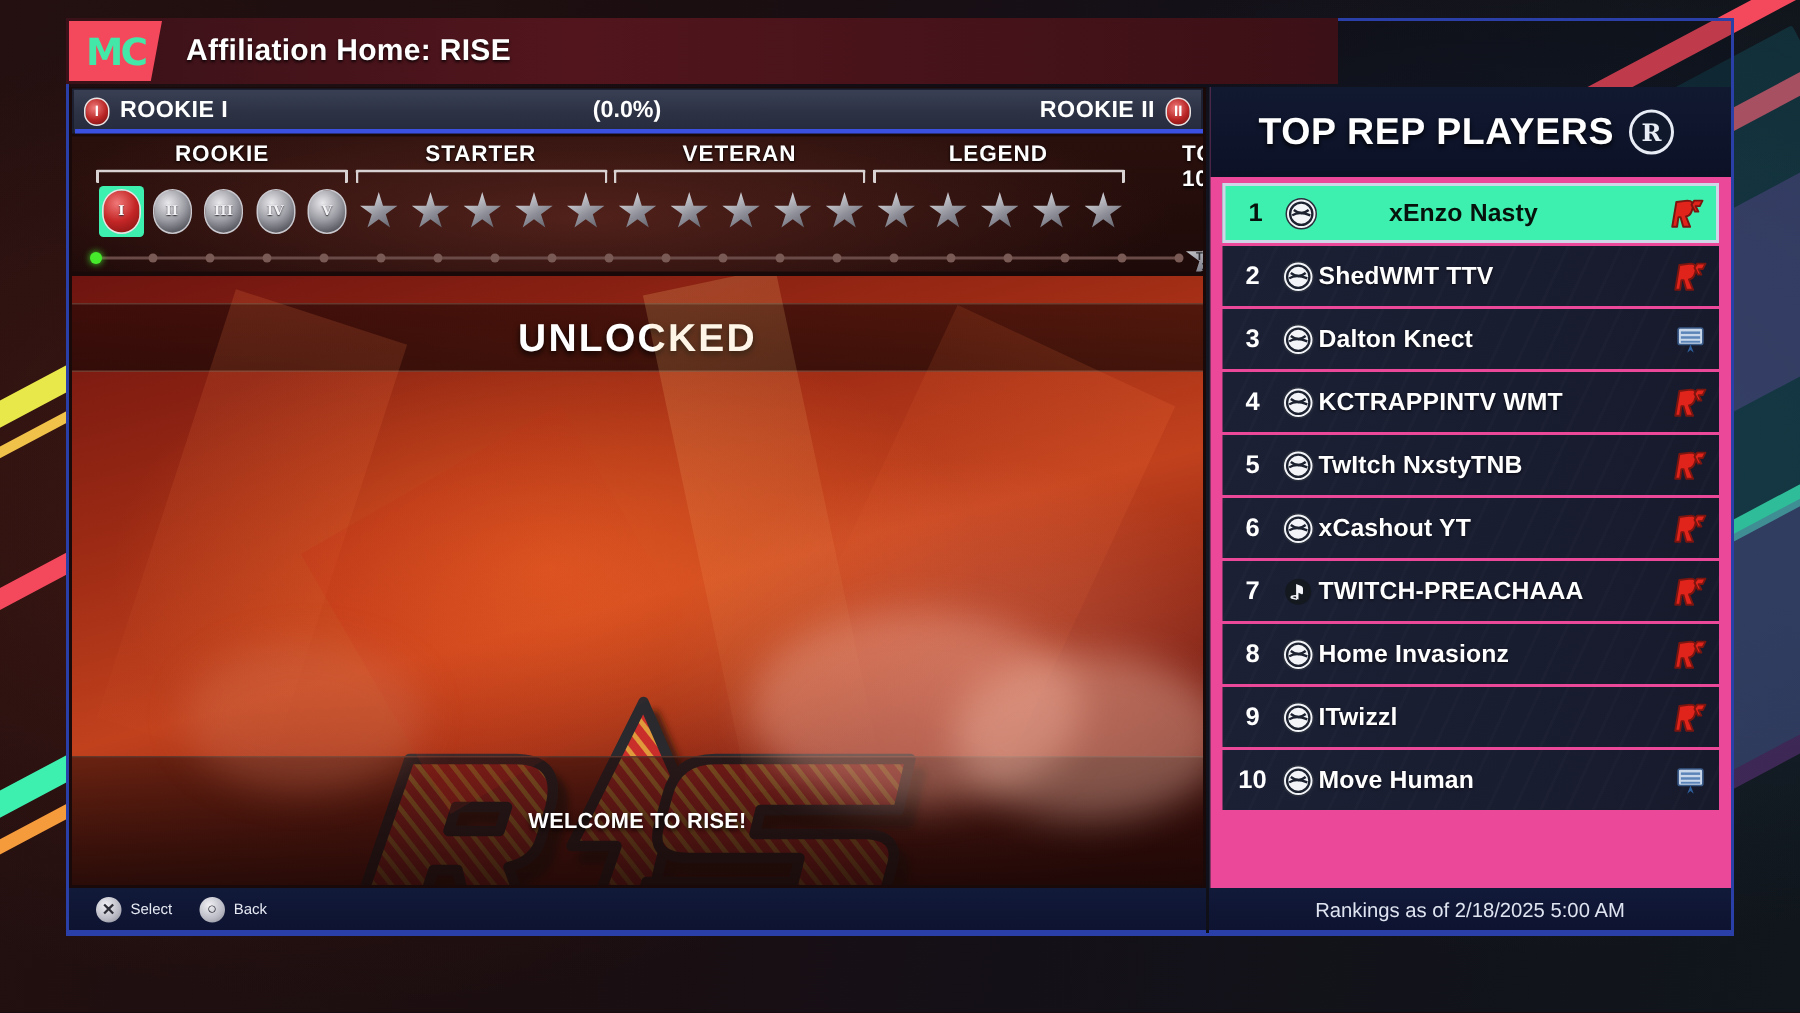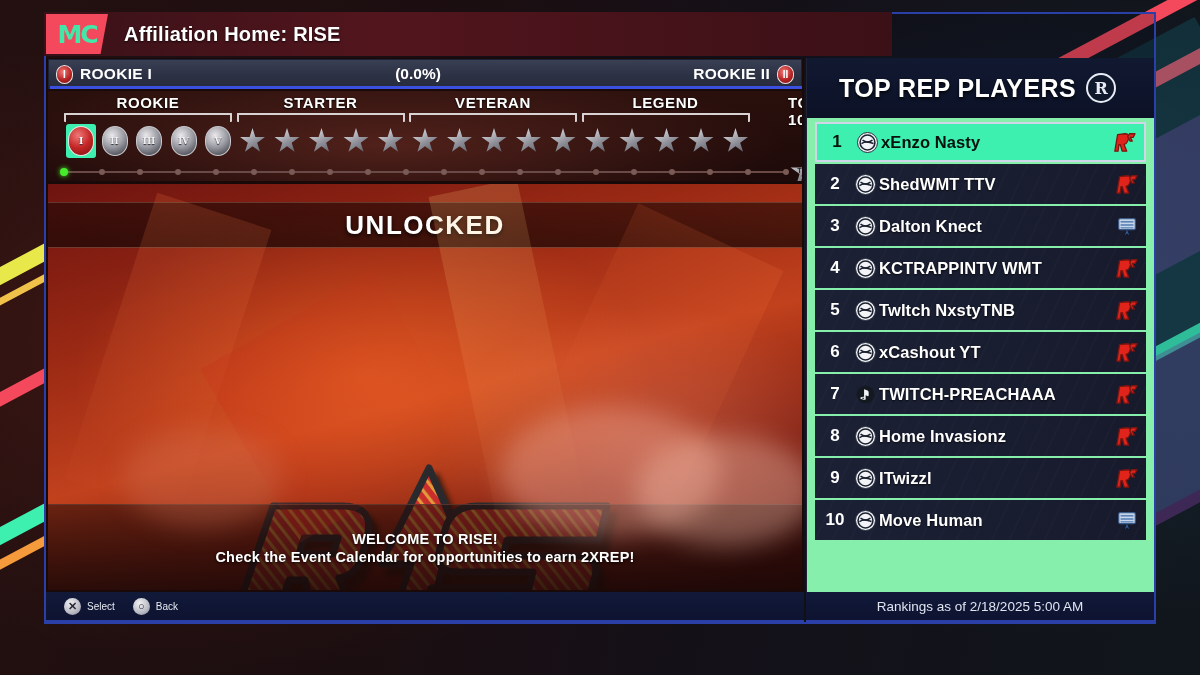--- a/index.html
+++ b/index.html
@@ -154,21 +154,21 @@
     position:absolute; left:0; right:0; bottom:0; height:86px;
     background:linear-gradient(180deg,rgba(36,10,8,.55),rgba(24,7,6,.85));
     border-top:1px solid rgba(255,170,140,.25);
     display:flex; flex-direction:column; align-items:center; justify-content:center; gap:2px;
   }
   #welcome div{ color:#fff; font-size:14.5px; font-weight:bold; text-shadow:0 1px 3px rgba(0,0,0,.9); letter-spacing:.2px;}
 
   
   #right{
     position:absolute; left:806px; top:58px; width:348px; height:534px;
-    background:#86efac;
+    background:#ec4899;
     border-left:1px solid #223; 
   }
   #rhead{
     height:60px; display:flex; align-items:center; justify-content:center; gap:10px;
     background:linear-gradient(180deg,#111931,#0c1126);
     padding-right:6px;
   }
   #rhead .t{ color:#fff; font-size:25px; font-weight:bold; letter-spacing:.4px; text-shadow:0 2px 3px rgba(0,0,0,.8);}
   .rcircle{
     width:30px;height:30px;border-radius:50%; border:2.5px solid #e8ecf5;
@@ -198,21 +198,21 @@
     width:21px;height:21px;border-radius:50%; flex:none; z-index:1; margin-right:3px;
     display:flex;align-items:center;justify-content:center;
   }
   .plat.xbox{ background:#f2f4f8; border:1.5px solid #2a2f3d; }
   .plat.ps{ background:#f2f4f8; }
   .plat svg{ display:block; }
   .prow .pname{
     color:#fff; font-size:16.5px; font-weight:bold; z-index:1; white-space:nowrap;
     text-shadow:0 1px 2px rgba(0,0,0,.7); letter-spacing:.1px;
   }
-  .prow.sel .pname{ color:#08120c; text-shadow:none;}
+  .prow.sel .pname{ color:#08120c; text-shadow:none;margin-left:45px;}
   .prow .aff{ margin-left:auto; margin-right:8px; z-index:1; flex:none; display:flex;align-items:center;}
   .rise-ico{ width:24px;height:22px; }
   .gen-ico{ width:22px;height:22px; }
 
   
   #bottom{
     position:absolute; left:46px; top:592px; width:758px; height:30px;
     background:linear-gradient(180deg,#121a3a,#0d1330);
     display:flex; align-items:center; gap:18px; padding-left:18px;
     border-bottom:2px solid #2b3fa8;
@@ -442,21 +442,20 @@
           <path d="M408 60 L318 60 L330 60 L316 96 L404 96 L398 114 L310 114 L296 152 L386 152 L380 176 L420 176 L420 60 Z" fill="url(#hatch)" opacity="0"></path>
         </g>
         <g filter="url(#dropsh)" stroke="#2c2a2d" stroke-width="7" stroke-linejoin="round">
           <path d="M416 58 L344 58 L330 92 L406 92 L398 112 L322 112 L306 150 L382 150 L372 176 L418 176 L418 58 Z" fill="url(#hatch)" opacity="0"></path>
         </g>
       </svg>
     </div>
 
     <div id="welcome">
       <div>WELCOME TO RISE!</div>
-      <div>Check the Event Calendar for opportunities to earn 2XREP!</div>
     </div>
   <div class="shard" style="left: 8%; top: 5%; width: 120px; height: 300px; background: linear-gradient(160deg, rgba(255, 130, 70, 0.35), transparent); transform: rotate(18deg);"></div>
       <div class="shard" style="left: 55%; top: 0%; width: 90px; height: 340px; background: linear-gradient(160deg, rgba(255, 200, 120, 0.4), transparent); transform: rotate(-12deg);"></div>
       <div class="shard" style="left: 70%; top: 10%; width: 160px; height: 260px; background: linear-gradient(200deg, rgba(255, 120, 60, 0.3), transparent); transform: rotate(25deg);"></div>
       <div class="shard" style="left: 25%; top: 30%; width: 200px; height: 200px; background: linear-gradient(120deg, rgba(200, 40, 20, 0.4), transparent); transform: rotate(-30deg);"></div>
       <div class="smoke" style="left: 60%; top: 55%; width: 220px; height: 130px; background: rgba(240, 170, 150, 0.4);"></div>
       <div class="smoke" style="left: 78%; top: 62%; width: 180px; height: 110px; background: rgba(250, 200, 180, 0.35);"></div>
       <div class="smoke" style="left: 10%; top: 60%; width: 160px; height: 100px; background: rgba(210, 120, 90, 0.3);"></div>
     </div>
 </div>

